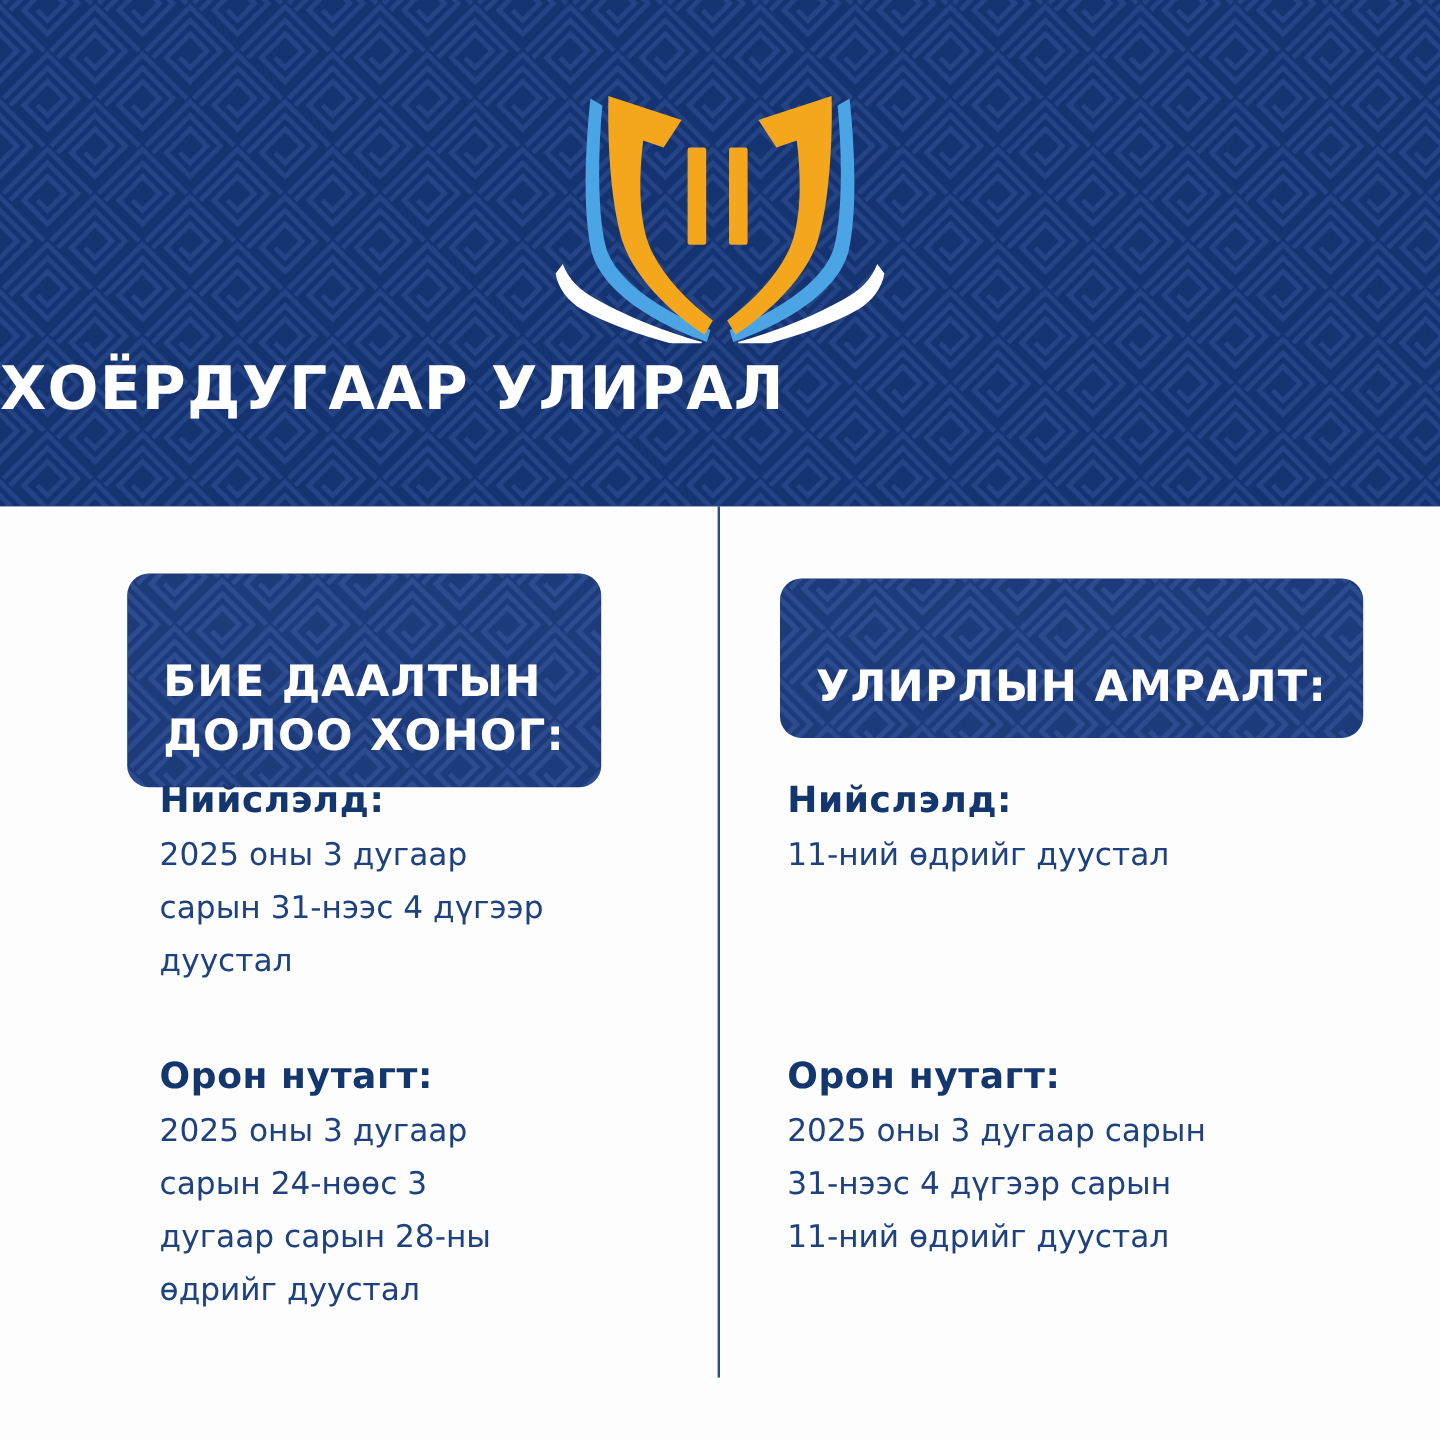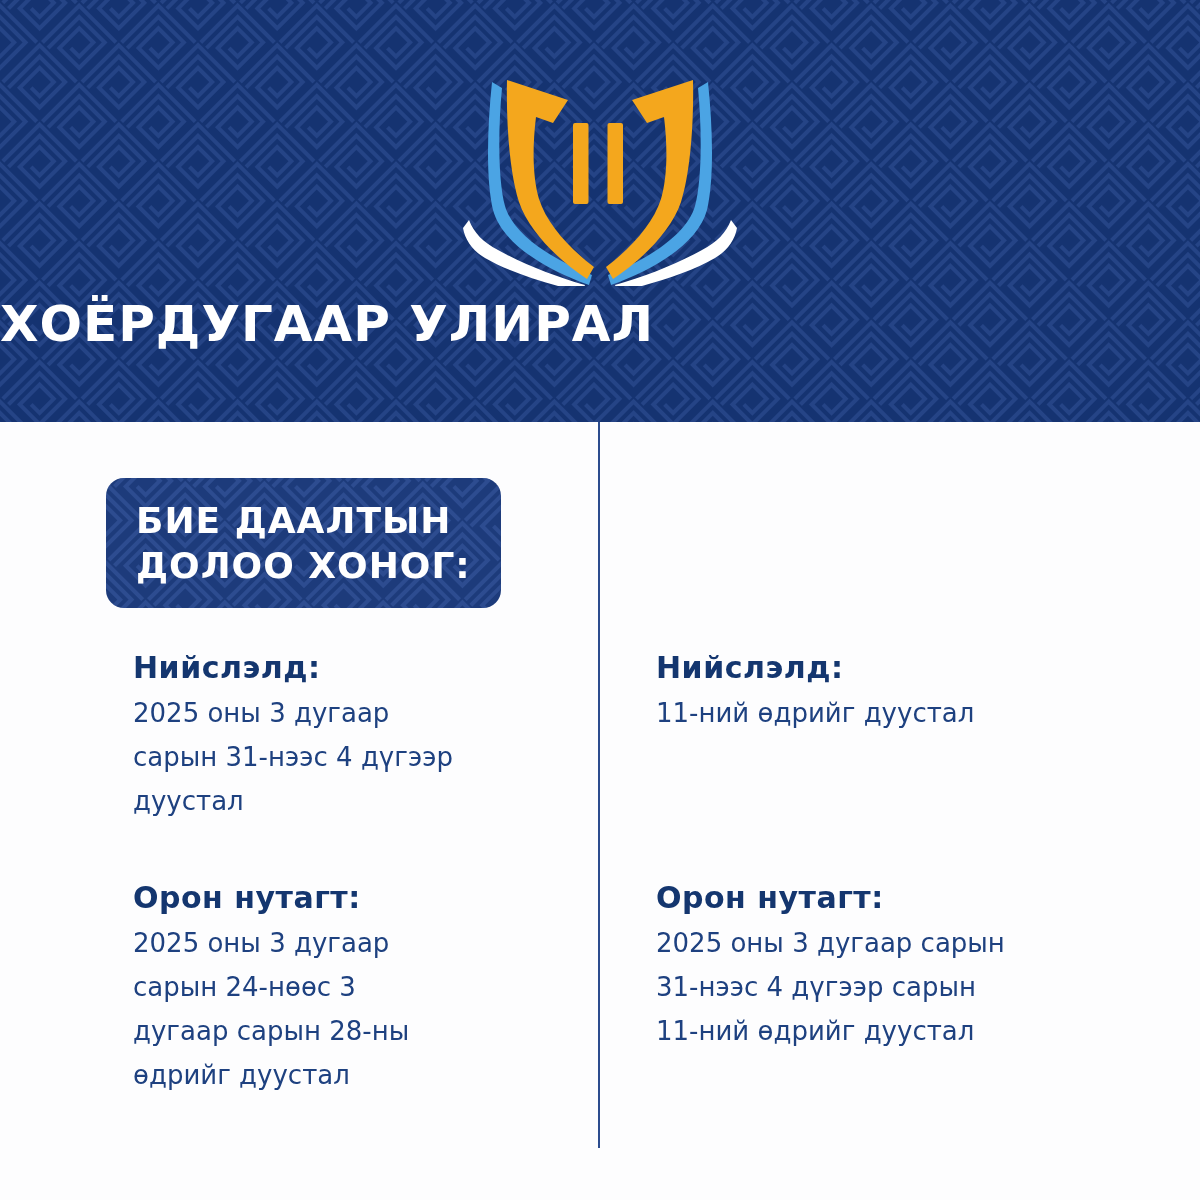--- a/index.html
+++ b/index.html
@@ -14,21 +14,21 @@
   .title{
     position:absolute;left:0;top:295px;width:1200px;margin:0;
     color:#ffffff;font-size:50px;font-weight:800;letter-spacing:1px;white-space:nowrap;
   }
   
   .divider{position:absolute;left:598px;top:422px;width:2px;height:726px;background:#2c4c8e;}
   .badge{
     position:absolute;border-radius:18px;background:#1d3b7b;overflow:hidden;
     color:#ffffff;font-weight:800;box-sizing:border-box;
   }
-  .badge-text{position:relative;padding:20px 30px;font-size:36px;line-height:45px;letter-spacing:1px;white-space:nowrap;}
+  .badge-text{position:relative;padding:20px 30px;font-size:36px;line-height:45px;letter-spacing:1px;white-space:nowrap;margin-top:48px;}
   .badge-left{left:106px;top:478px;min-width:372px;}
   .badge-right{left:650px;top:482px;}
   .sec{position:absolute;width:480px;}
   .sec h2{margin:0 0 6px 0;font-size:30px;font-weight:800;color:#14366f;letter-spacing:.5px;}
   .sec .line{font-size:26px;line-height:44px;color:#1e4180;white-space:nowrap;}
   .sec1-left{left:133px;top:650px;}
   .sec2-left{left:133px;top:880px;}
   .sec1-right{left:656px;top:650px;}
   .sec2-right{left:656px;top:880px;}
 </style>
@@ -79,20 +79,33 @@
         </pattern>
       </defs>
       <rect x="0" y="0" width="100%" height="100%" fill="url(#mz2)"></rect>
     </svg>
     <div class="badge-text">
       <div>БИЕ ДААЛТЫН</div>
       <div>ДОЛОО ХОНОГ:</div>
     </div>
   </div>
 
+  <div class="badge badge-right">
+    <svg class="pat" xmlns="http://www.w3.org/2000/svg">
+      <defs>
+        <pattern id="mz3" width="56" height="56" patternUnits="userSpaceOnUse" patternTransform="rotate(45)">
+          <path d="M4 56 V4 H56 M12 56 V12 H48 V48 H20 V20 H40 V40 H28" fill="none" stroke="#4a6cb8" stroke-opacity="0.35" stroke-width="4"></path>
+        </pattern>
+      </defs>
+      <rect x="0" y="0" width="100%" height="100%" fill="url(#mz3)"></rect>
+    </svg>
+    <div class="badge-text">
+      <div>УЛИРЛЫН АМРАЛТ:</div>
+    </div>
+  </div>
 
   <div class="sec sec1-left">
     <h2>Нийслэлд:</h2>
     <div class="line">2025 оны 3 дугаар</div>
     <div class="line">сарын 31-нээс 4 дүгээр</div>
     <div class="line">дуустал</div>
   </div>
 
   <div class="sec sec2-left">
     <h2>Орон нутагт:</h2>

